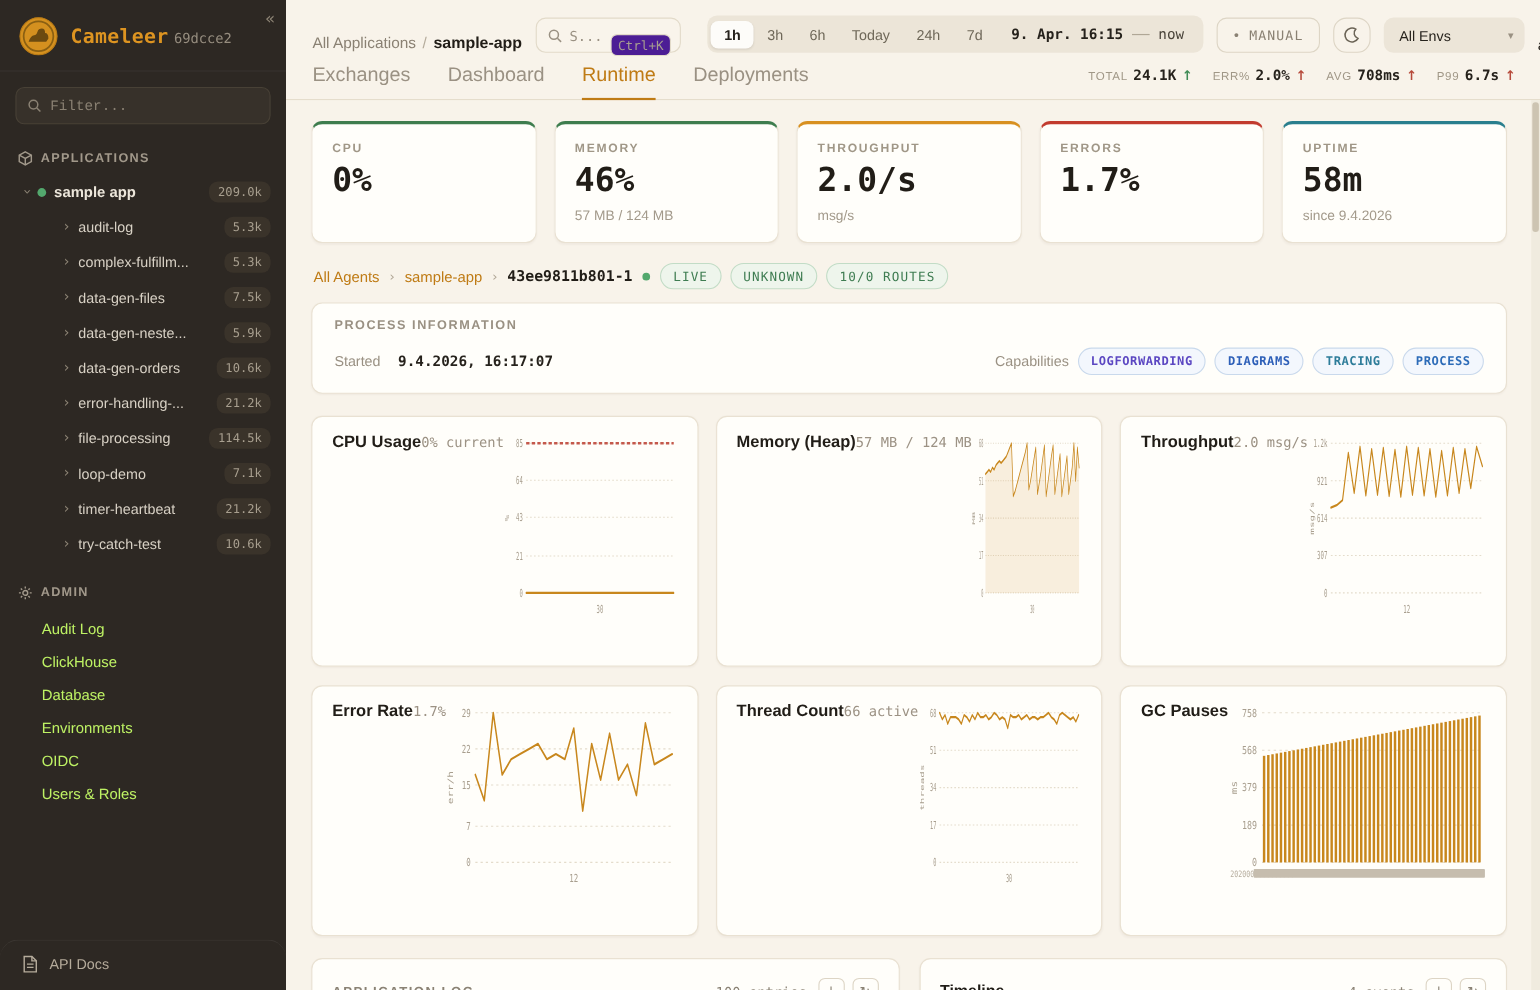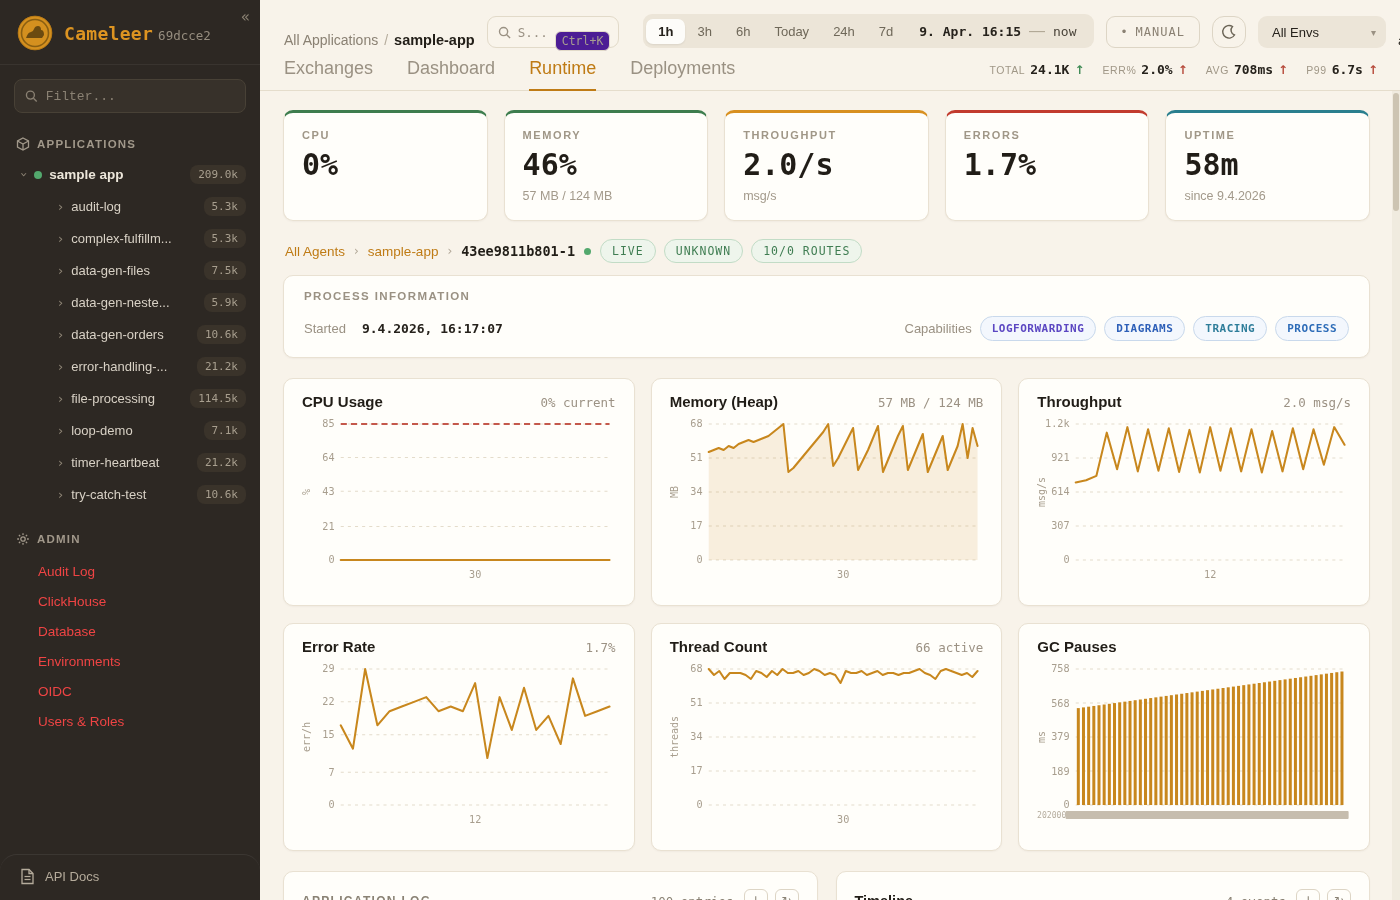--- a/index.html
+++ b/index.html
@@ -30,21 +30,21 @@
   .chev { color:#8d8475; font-size:13px; display:inline-block; }
   .chev.down { transform:rotate(90deg); }
   .green-dot { width:8px; height:8px; border-radius:50%; background:#53a86d; flex:none; }
   .app-name { font-size:13.5px; color:#ece6da; font-weight:bold; flex:1; white-space:nowrap; overflow:hidden; }
   .count-pill { font-family:"DejaVu Sans Mono", monospace; font-size:11px; color:#a89f8f; background:#3a332a;
                 border-radius:8px; padding:3px 8px; flex:none; }
   .routes { list-style:none; }
   .routes li { display:flex; align-items:center; gap:8px; padding:6.5px 14px 6.5px 58px; cursor:pointer; }
   .routes .rname { flex:1; font-size:13px; color:#d8d1c5; white-space:nowrap; overflow:hidden; }
   .admin-list { list-style:none; margin-top:2px; }
-  .admin-list li { padding:7.5px 16px 7.5px 38px; font-size:13.5px; color:#ef4444; cursor:pointer; }
+  .admin-list li { padding:7.5px 16px 7.5px 38px; font-size:13.5px; color:#bef264; cursor:pointer; }
   .side-footer { border-top:1px solid rgba(255,255,255,.07); padding:13px 16px 15px 20px;
                  display:flex; align-items:center; gap:10px; color:#b5ab9b; font-size:13px;border-radius:17px; }
 
   
   .main { flex:1; display:flex; flex-direction:column; position:relative; overflow:hidden; }
 
   
   .topbar { height:48px; display:flex; align-items:flex-end; padding:0 10px 0 24px; gap:12px; flex:none; }
   .breadcrumb { font-size:14px; color:#8a8173; white-space:nowrap; }
   .breadcrumb .sep { margin:0 6px; color:#b5ac9c; }
@@ -108,21 +108,21 @@
   .proc-head { font-size:11.5px; letter-spacing:1.4px; color:#9a9183; font-weight:bold; margin-bottom:14px; }
   .proc-row { display:flex; align-items:center; justify-content:space-between; }
   .proc-left { display:flex; align-items:baseline; gap:16px; }
   .proc-label { font-size:13px; color:#9a9183; }
   .proc-value { font-family:"DejaVu Sans Mono", monospace; font-weight:bold; font-size:13px; color:#26221c; }
   .caps { display:flex; align-items:center; gap:8px; }
   .cap-pill { font-family:"DejaVu Sans Mono", monospace; font-size:11px; font-weight:bold; letter-spacing:.5px;
               background:#f3f7fd; border:1px solid #c9d9ec; border-radius:999px; padding:5px 11px; white-space:nowrap; }
 
   .charts-grid { display:grid; grid-template-columns:repeat(3,1fr); gap:17px 16px; margin-bottom:20px; }
-  .chart-card { height:228px; padding:14px 18px 8px 16px; display:flex; flex-direction:column; }
+  .chart-card { height:228px; padding:14px 18px 8px 16px; display:flex; }
   .chart-head { display:flex; justify-content:space-between; align-items:baseline; margin-bottom:4px; padding-left:2px; }
   .chart-title { font-weight:bold; font-size:15px; color:#211d17; }
   .chart-val { font-family:"DejaVu Sans Mono", monospace; font-size:12.5px; color:#9c9284; }
   .chart-svg-wrap { flex:1; }
   svg text.ctick { font-family:"DejaVu Sans Mono", monospace; font-size:10px; fill:#a89e8e; }
   svg text.caxis { font-family:"DejaVu Sans Mono", monospace; font-size:10px; fill:#a89e8e; }
   svg text.cband { font-family:"DejaVu Sans Mono", monospace; font-size:8px; fill:#b6ad9e; }
 
   .bottom-row { display:grid; grid-template-columns:1fr 1fr; gap:18px; }
   .bottom-card { height:140px; padding:17px 18px; }

